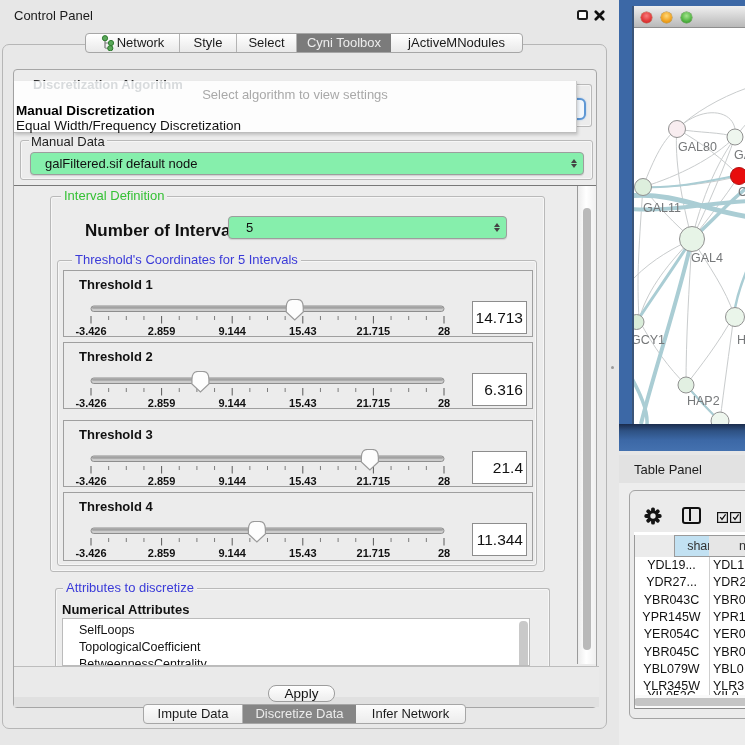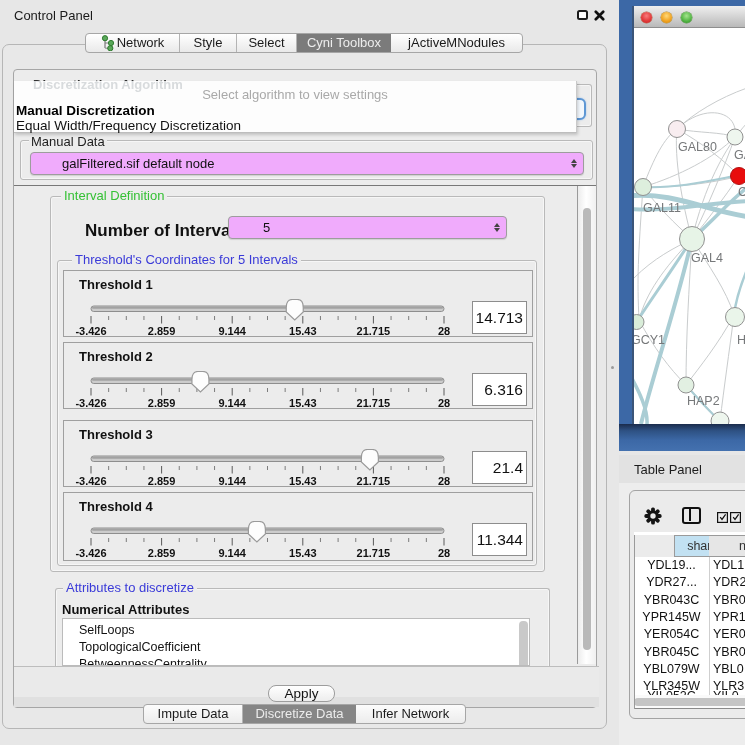--- a/index.html
+++ b/index.html
@@ -1,21 +1,21 @@
 <!DOCTYPE html>
 <html><head>
 <meta charset="utf-8">
 <style>
 * { margin:0; padding:0; box-sizing:border-box; }
 html,body { width:745px; height:745px; overflow:hidden; }
 body { background:#e7e7e7; font-family:"Liberation Sans", sans-serif; position:relative; }
 .abs { position:absolute; }
 .gbox { position:absolute; border:1px solid #b9b9b9; border-radius:3px; box-shadow:inset 0 0 0 1px rgba(255,255,255,0.55); }
 .glabel { position:absolute; background:#ececec; padding:0 3px; font-size:13px; line-height:13px; }
-.combo { position:absolute; background:#f0abfc; border:1px solid #9d9d9d; border-radius:4px; font-size:13px; color:#111; box-shadow:0 1px 1px rgba(0,0,0,0.12);padding-left:17px; }
+.combo { position:absolute; background:#86efac; border:1px solid #9d9d9d; border-radius:4px; font-size:13px; color:#111; box-shadow:0 1px 1px rgba(0,0,0,0.12); }
 .combo .arr { position:absolute; right:6px; top:0; bottom:0; display:flex; flex-direction:column; justify-content:center; gap:1px; }
 .combo .arr i { display:block; width:0; height:0; border-left:3.5px solid transparent; border-right:3.5px solid transparent; }
 .combo .arr i.up { border-bottom:4px solid #444; }
 .combo .arr i.dn { border-top:4px solid #444; }
 .thpanel { position:absolute; left:63px; width:470px; background:#ececec; border:1px solid #9f9f9f; }
 .thpanel b { position:absolute; left:15px; top:6px; font-size:13px; color:#111; }
 .valbox { position:absolute; left:408px; width:55px; height:33px; background:#fff; border:1px solid #8d8d8d; font-size:15.5px; color:#111; text-align:right; line-height:31px; padding-right:3px; top:30px; }
 .seg { display:inline-block; height:100%; font-size:13px; color:#1a1a1a; text-align:center; }
 </style>
 </head>

